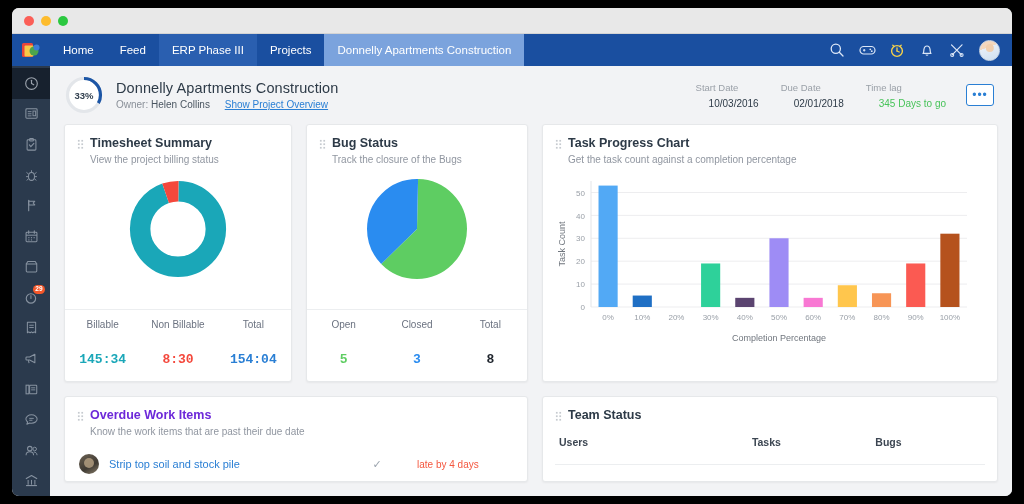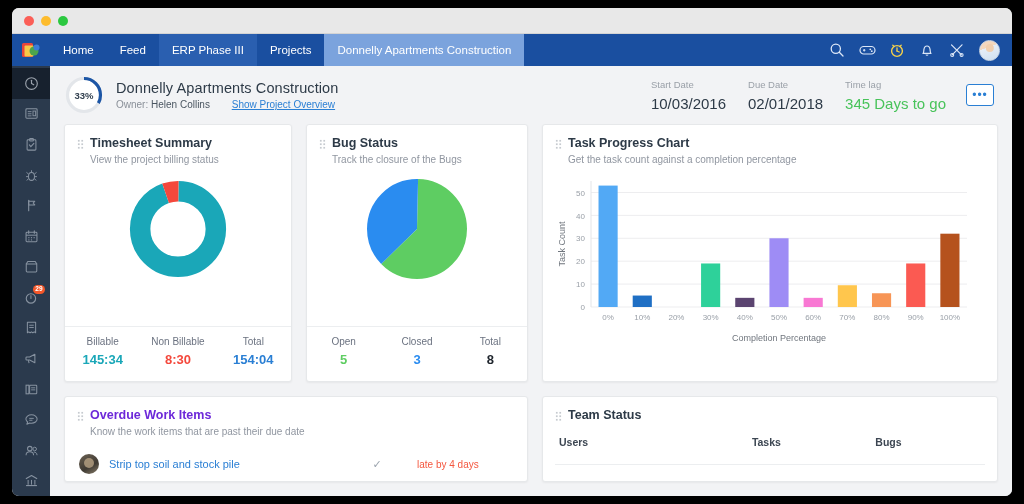--- a/index.html
+++ b/index.html
@@ -87,25 +87,25 @@
   }
   .ring-wrap { width: 40px; height: 40px; position: relative; flex: 0 0 40px; }
   .ring-pct {
     position: absolute; inset: 0; display: flex; align-items: center;
     justify-content: center; font-size: 9.5px; font-weight: bold; color: #32404f;
   }
   .proj-title-block { margin-left: 12px; flex: 1 1 auto; }
   .proj-title { font-size: 14.5px; color: #2d3a47; font-weight: 500; letter-spacing: .1px; }
   .proj-sub { font-size: 10px; color: #8a9099; margin-top: 3px; }
   .proj-sub b { color: #4a5560; font-weight: normal; }
-  .proj-link { color: #2a7fd4; text-decoration: underline; margin-left: 19px; cursor: pointer; }
+  .proj-link { color: #2a7fd4; text-decoration: underline; margin-left: 12px; cursor: pointer; }
   .meta-group { display: flex; align-items: flex-start; gap: 22px; }
   .meta { text-align: left; }
   .meta-label { font-size: 9.5px; color: #9aa0a8; margin-bottom: 5px; }
-  .meta-value { font-size: 15px; color: #2d3a47; }
+  .meta-value { font-size: 10px; color: #2d3a47; margin-left: 13px; }
   .meta-value.green { color: #48c35a; }
   .more-btn {
     width: 28px; height: 22px; border: 1px solid #2a7fd4; border-radius: 3px;
     color: #2a7fd4; display: flex; align-items: center; justify-content: center;
     font-size: 12px; margin-left: 20px; cursor: pointer; letter-spacing: 1px;
     line-height: 1; background: #fff;
   }
 
   
   .grid {
@@ -130,21 +130,21 @@
   .card-sub { font-size: 10px; color: #9096a0; margin: 4px 0 0 13px; }
 
   
   .chart-center { display: flex; justify-content: center; margin-top: 14px; }
   .stats-row {
     display: flex; border-top: 1px solid #eceef0; margin: 0 -12px;
     padding: 9px 0 0 0; position: absolute; left: 12px; right: 12px; bottom: 14px;
   }
   .stat { flex: 1 1 0; text-align: center; }
   .stat-label { font-size: 10px; color: #6b7280; }
-  .stat-value { font-size: 13px; font-weight: bold; margin-top: 5px; }
+  .stat-value { font-size: 13px; font-weight: bold; margin-top: 22px; font-family: Liberation Mono, monospace; }
 
   
   .bar-area { margin-top: 10px; position: relative; height: 175px; }
   .bars-svg { display: block; }
 
   
   .work-row {
     display: flex; align-items: center; gap: 10px;
     padding: 7px 2px 0 2px; margin-top: 10px;
   }

